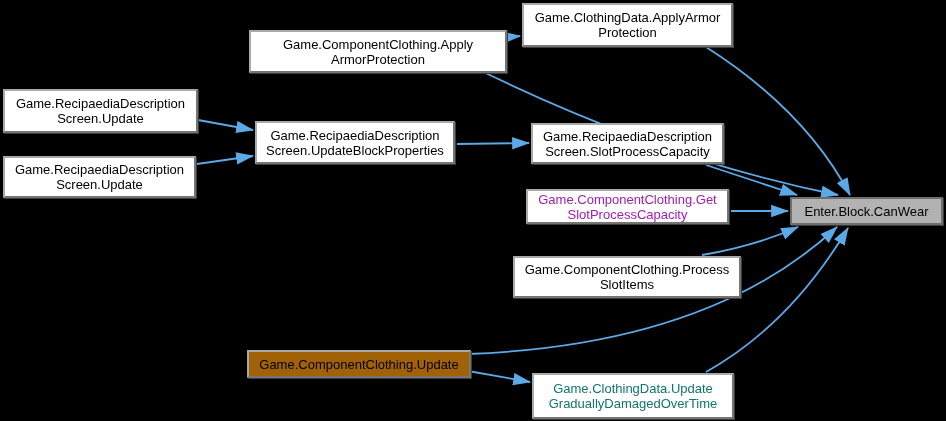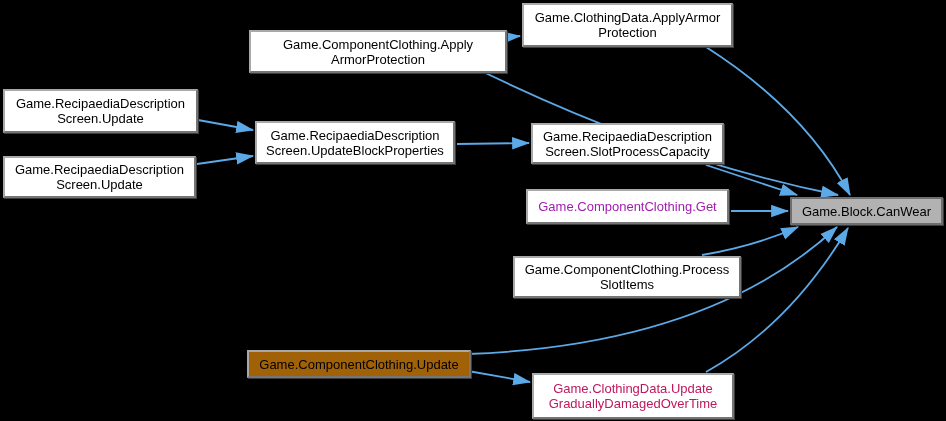--- a/index.html
+++ b/index.html
@@ -85,28 +85,29 @@
     <div class="node" style="left: 255px; top: 121px; width: 200px; height: 43px; background: rgb(255, 255, 255); color: rgb(0, 0, 0);">
       <span class="node-line">Game.RecipaediaDescription</span>
       <span class="node-line">Screen.UpdateBlockProperties</span>
     </div>
     <div class="node" style="left: 531px; top: 123px; width: 193px; height: 41px; background: rgb(255, 255, 255); color: rgb(0, 0, 0);">
       <span class="node-line">Game.RecipaediaDescription</span>
       <span class="node-line">Screen.SlotProcessCapacity</span>
     </div>
     <div class="node" style="left: 526px; top: 189px; width: 203px; height: 35px; background: rgb(255, 255, 255); color: #a21caf;">
       <span class="node-line">Game.ComponentClothing.Get</span>
+      <span class="node-line">SlotProcessCapacity</span>
     </div>
     <div class="node" style="left: 513px; top: 256px; width: 228px; height: 42px; background: rgb(255, 255, 255); color: rgb(0, 0, 0);">
       <span class="node-line">Game.ComponentClothing.Process</span>
       <span class="node-line">SlotItems</span>
     </div>
     <div class="node" style="left: 247px; top: 350px; width: 224px; height: 28px; background: #a16207; color: rgb(0, 0, 0);">
       <span class="node-line">Game.ComponentClothing.Update</span>
     </div>
-    <div class="node" style="left: 532px; top: 373px; width: 202px; height: 46px; background: rgb(255, 255, 255); color: #be185d;">
+    <div class="node" style="left: 532px; top: 373px; width: 202px; height: 46px; background: rgb(255, 255, 255); color: #0f766e;">
       <span class="node-line">Game.ClothingData.Update</span>
       <span class="node-line">GraduallyDamagedOverTime</span>
     </div>
     <div class="node highlight" style="left: 790px; top: 197px; width: 153px; height: 28px; background: rgb(178, 178, 178); border-color: rgb(110, 110, 110);">
-      <span class="node-line">Game.Block.CanWear</span>
+      <span class="node-line">Enter.Block.CanWear</span>
     </div>
   </div>
 
 </body></html>

